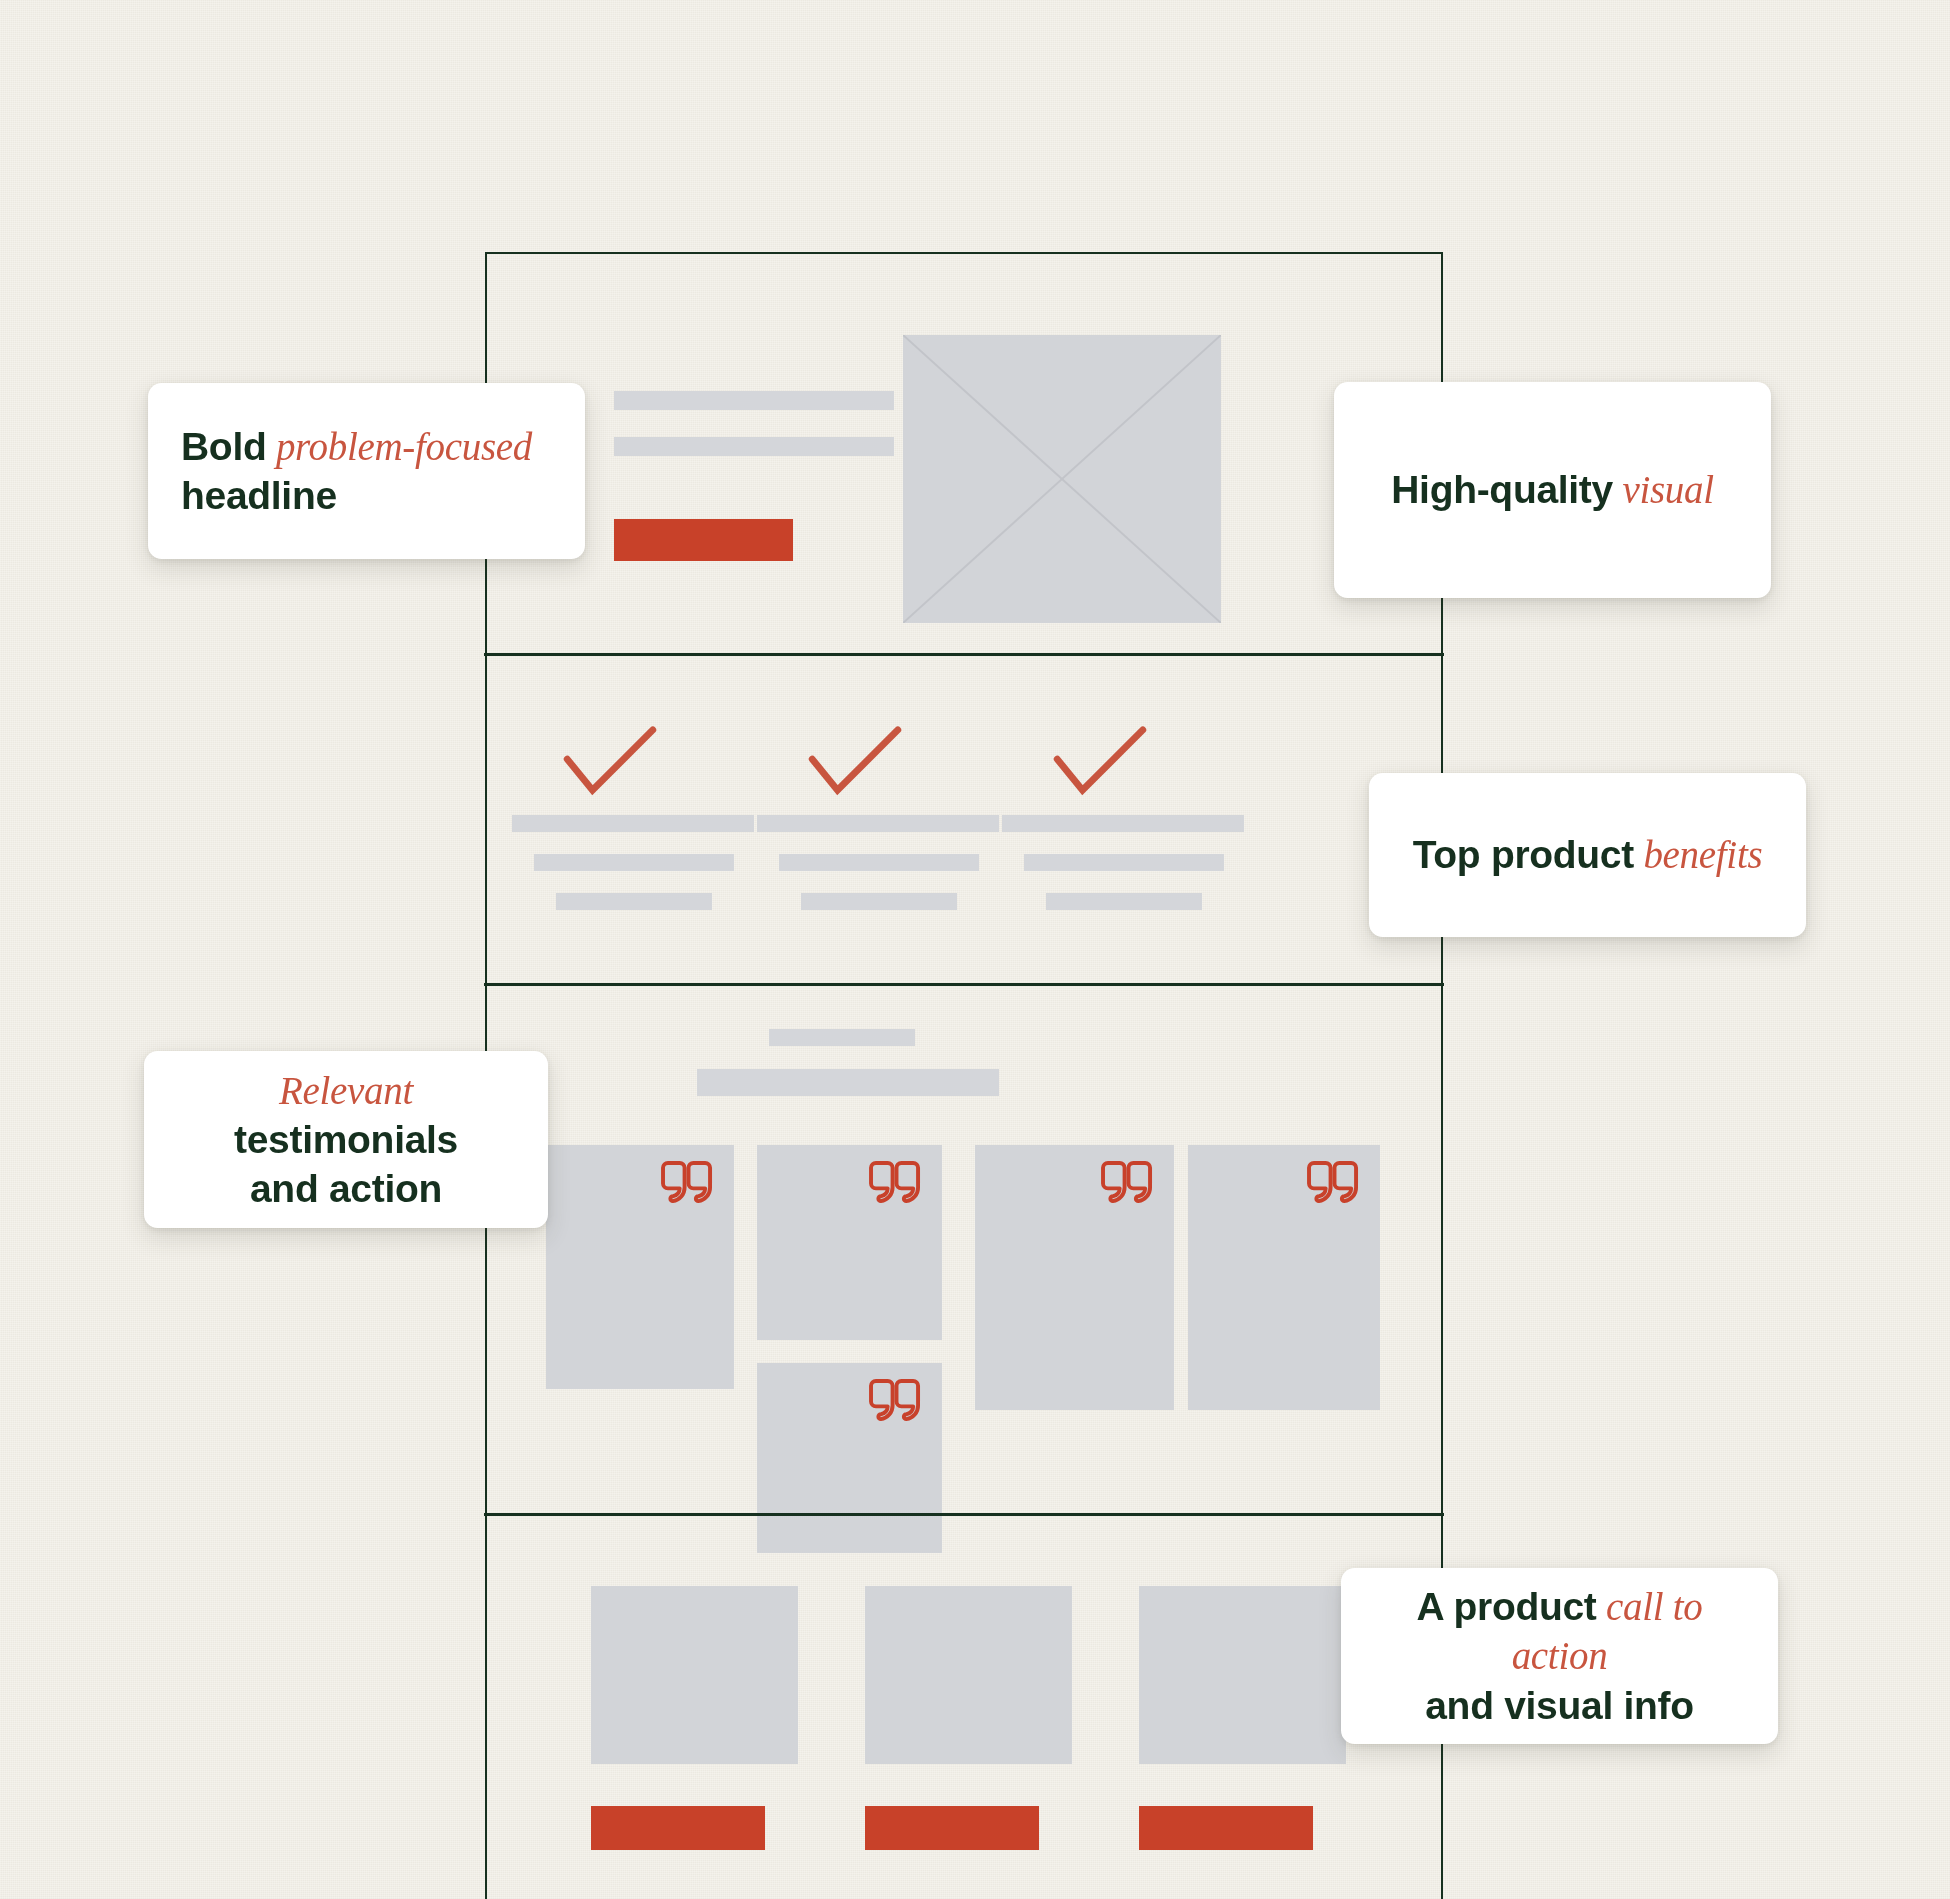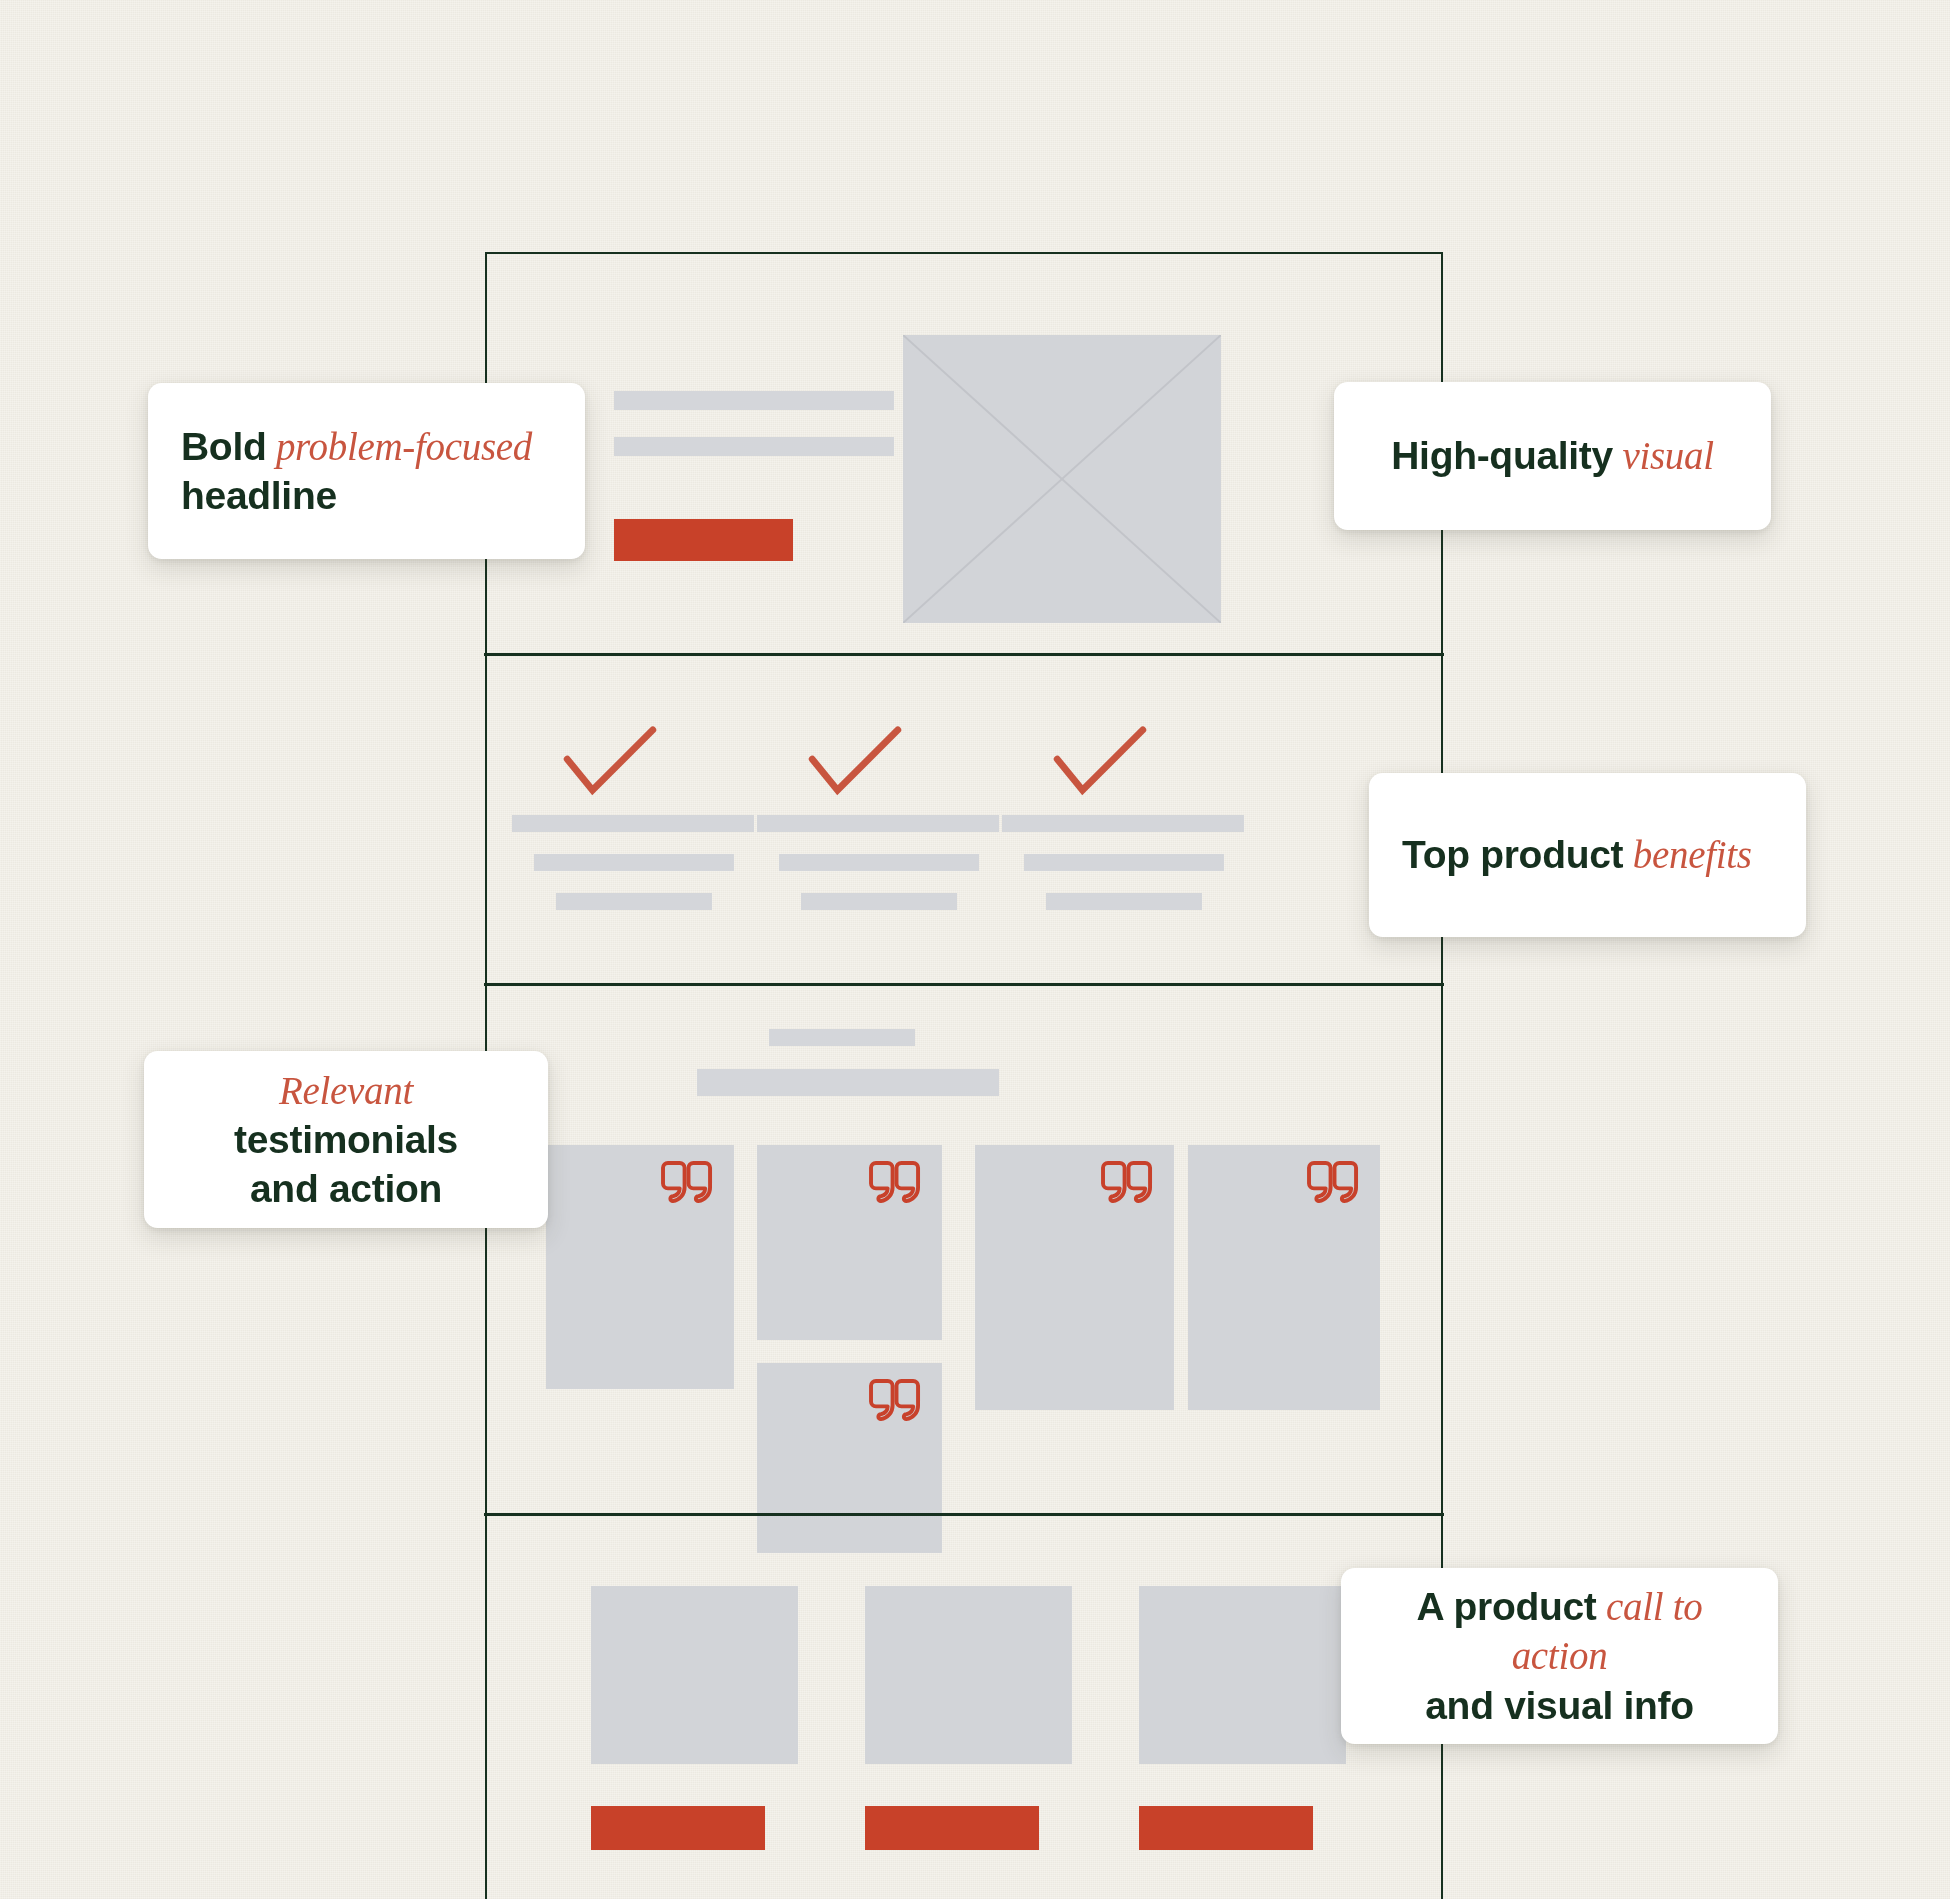--- a/index.html
+++ b/index.html
@@ -183,25 +183,25 @@
   .callout-text .em {
     font-family: "Liberation Serif", "DejaVu Serif", serif;
     font-style: italic;
     font-weight: 400;
     color: #c8553f;
   }
 
   #callout-headline   { left: 148px;  top: 383px;  width: 437px; height: 176px; justify-content: center; }
   #callout-headline .callout-text { text-align: left; width: 100%; }
 
-  #callout-visual     { left: 1334px; top: 382px;  width: 437px; height: 148px; }
+  #callout-visual     { left: 1334px; top: 382px;  width: 437px; height: 216px; }
   #callout-visual .callout-text { text-align: center; width: 100%; }
 
   #callout-benefits   { left: 1369px; top: 773px;  width: 437px; height: 164px; }
-  #callout-benefits .callout-text { text-align: left; width: 100%; }
+  #callout-benefits .callout-text { text-align: center; width: 100%; }
 
   #callout-testimonials { left: 144px; top: 1051px; width: 404px; height: 177px; }
   #callout-testimonials .callout-text { text-align: center; width: 100%; }
 
   #callout-cta        { left: 1341px; top: 1568px; width: 437px; height: 176px; }
   #callout-cta .callout-text { text-align: center; width: 100%; }
 </style>
 </head>
 <body>
 

